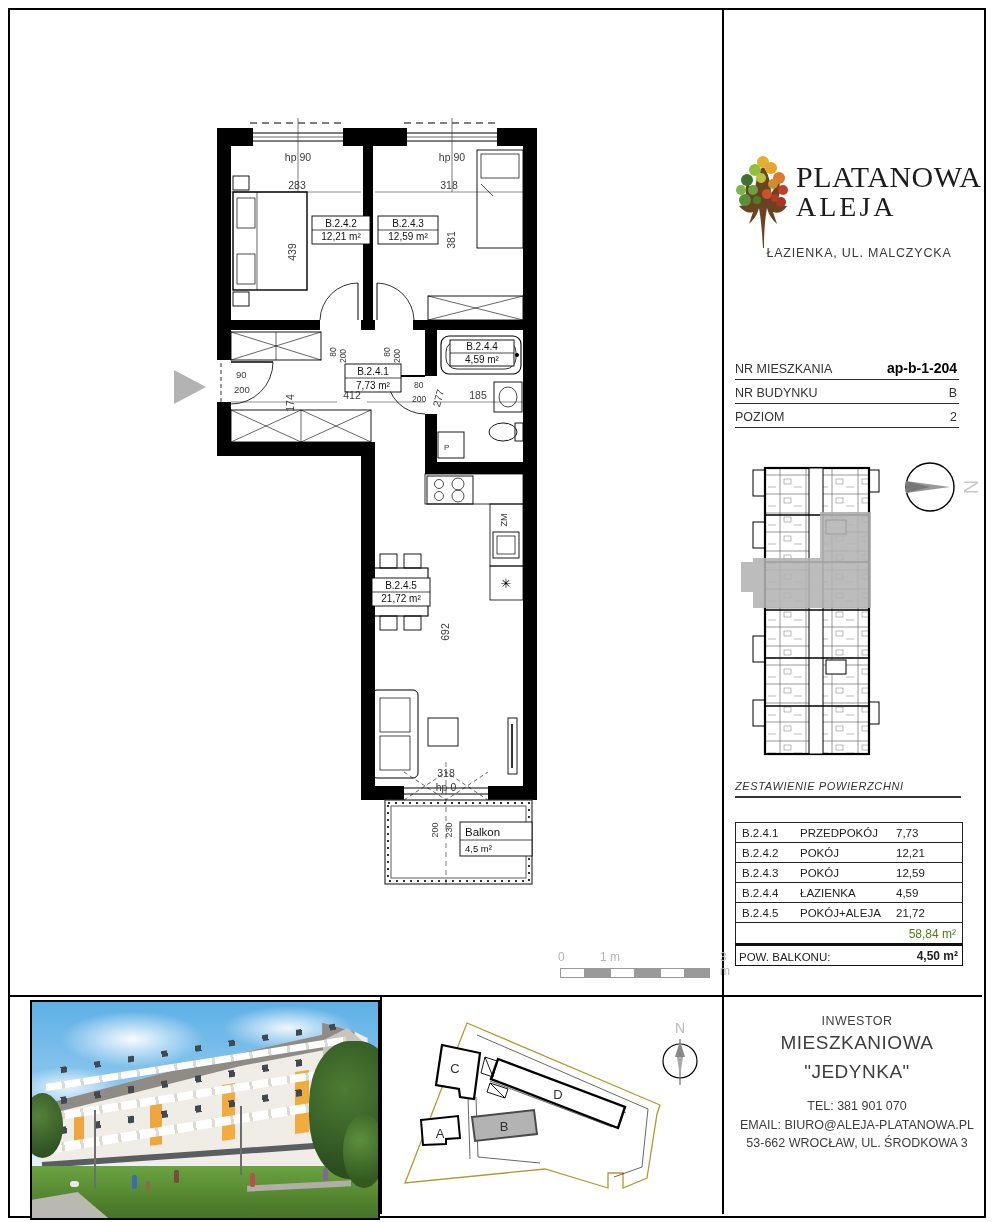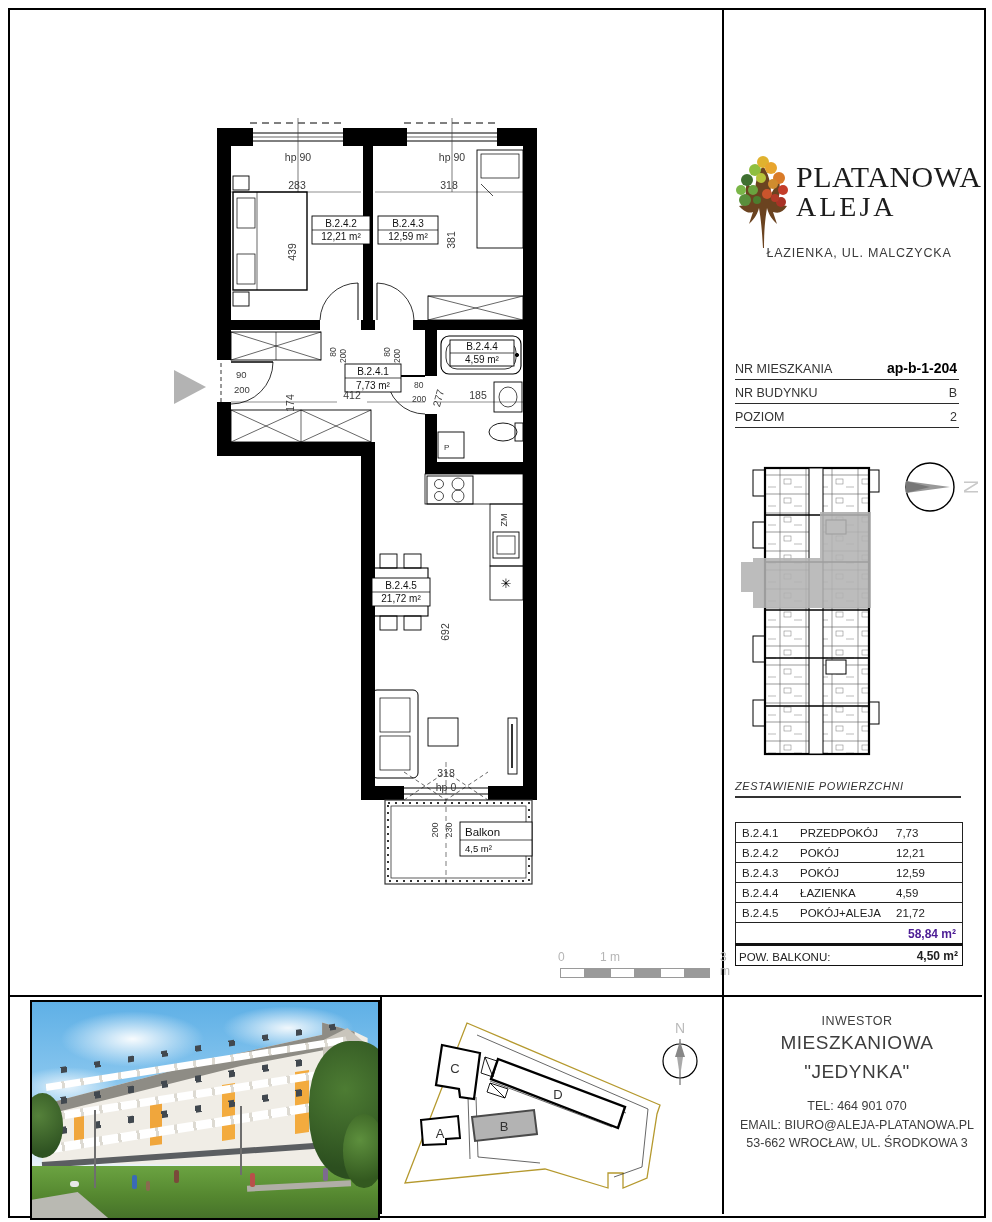--- a/index.html
+++ b/index.html
@@ -19,21 +19,21 @@
   .info-row .val.big{font-weight:bold;font-size:14px;color:#000;}
   
   .areas-head{font-size:11px;letter-spacing:.6px;color:#333;border-bottom:2px solid #333;padding-bottom:4px;font-style:italic;}
   .atable{border:1.6px solid #222;}
   .arow{position:relative;height:19px;border-bottom:1px solid #222;font-size:11.5px;color:#222;}
   .arow:last-child{border-bottom:none;}
   .arow .c1{position:absolute;left:6px;bottom:3px;}
   .arow .c2{position:absolute;left:64px;bottom:3px;}
   .arow .c3{position:absolute;left:160px;bottom:3px;}
   .arow.total{height:21px;}
-  .arow.total .c3{font-weight:bold;font-size:12px;color:#4c1d95;left:auto;right:6px;}
+  .arow.total .c3{font-weight:normal;font-size:12px;color:#4d7c0f;left:auto;right:6px;}
   .balc-row{position:relative;height:19px;border:1.2px solid #111;border-top:3px solid #111;font-size:11.5px;}
   .balc-row .lbl{position:absolute;left:3px;bottom:2px;}
   .balc-row .val{position:absolute;right:4px;bottom:2px;font-weight:bold;font-size:12px;}
   
   .inv{text-align:center;color:#3d3d3d;}
   .inv .h{font-size:12.5px;letter-spacing:.5px;}
   .inv .n{font-size:19px;letter-spacing:.5px;line-height:1.55;}
   .inv .s{font-size:12.5px;line-height:1.5;}
   
   .scale-lbl{position:absolute;color:#b5b5b5;font-size:12px;}
@@ -414,21 +414,21 @@
     </div>
   </div>
   <div class="abs balc-row" style="left:735px;top:943px;width:226px;">
     <span class="lbl">POW. BALKONU:</span>
     <span class="val">4,50 m²</span>
   </div>
 
   <div class="abs inv" style="left:726px;top:1014px;width:262px;">
     <div class="h">INWESTOR</div>
     <div class="n">MIESZKANIOWA "JEDYNKA"</div>
-    <div class="s" style="margin-top:10px;">TEL:  464 901 070</div>
+    <div class="s" style="margin-top:10px;">TEL:  381 901 070</div>
     <div class="s">EMAIL: BIURO@ALEJA-PLATANOWA.PL</div>
     <div class="s">53-662 WROCŁAW, UL. ŚRODKOWA 3</div>
   </div>
 
   <div class="photo">
     <div style="inset:0;background:linear-gradient(180deg,#5fb0e6 0%,#8cc8ef 40%,#cfe8f8 68%,#e8f2f8 75%);"></div>
     <div style="left:8%;top:4%;width:42%;height:26%;background:radial-gradient(ellipse at 50% 50%,rgba(255,255,255,.95),rgba(255,255,255,0) 70%);"></div>
     <div style="left:55%;top:2%;width:38%;height:20%;background:radial-gradient(ellipse at 50% 50%,rgba(255,255,255,.9),rgba(255,255,255,0) 70%);"></div>
     <div style="left:-5%;top:30%;width:30%;height:18%;background:radial-gradient(ellipse,rgba(255,255,255,.8),rgba(255,255,255,0) 70%);"></div>
 

